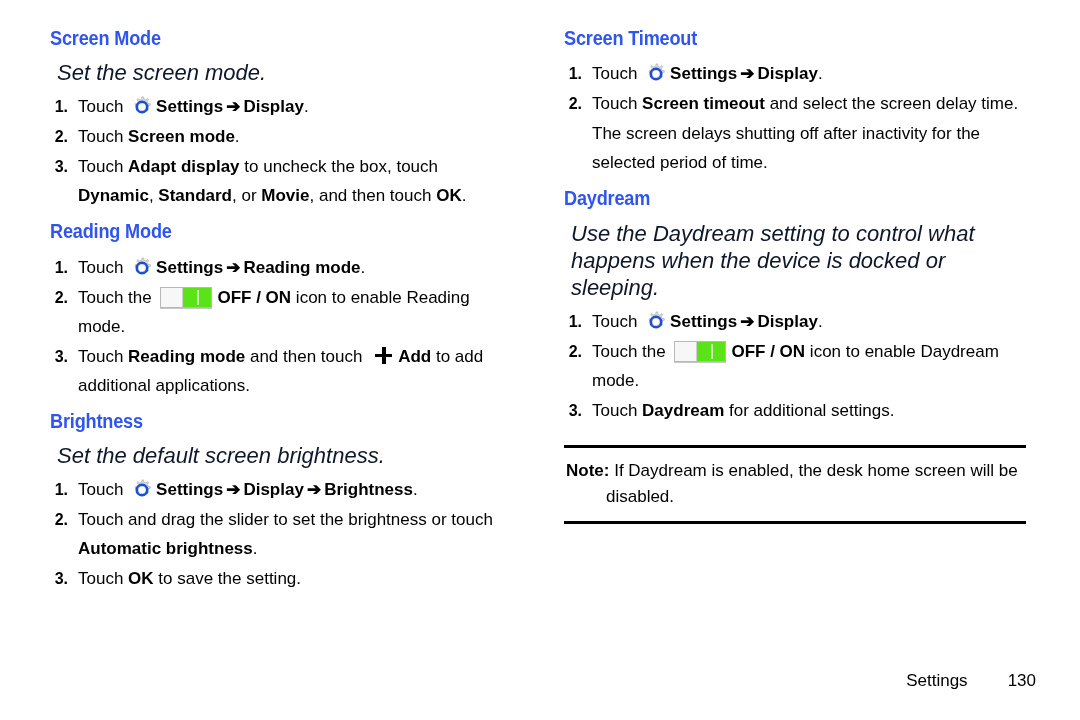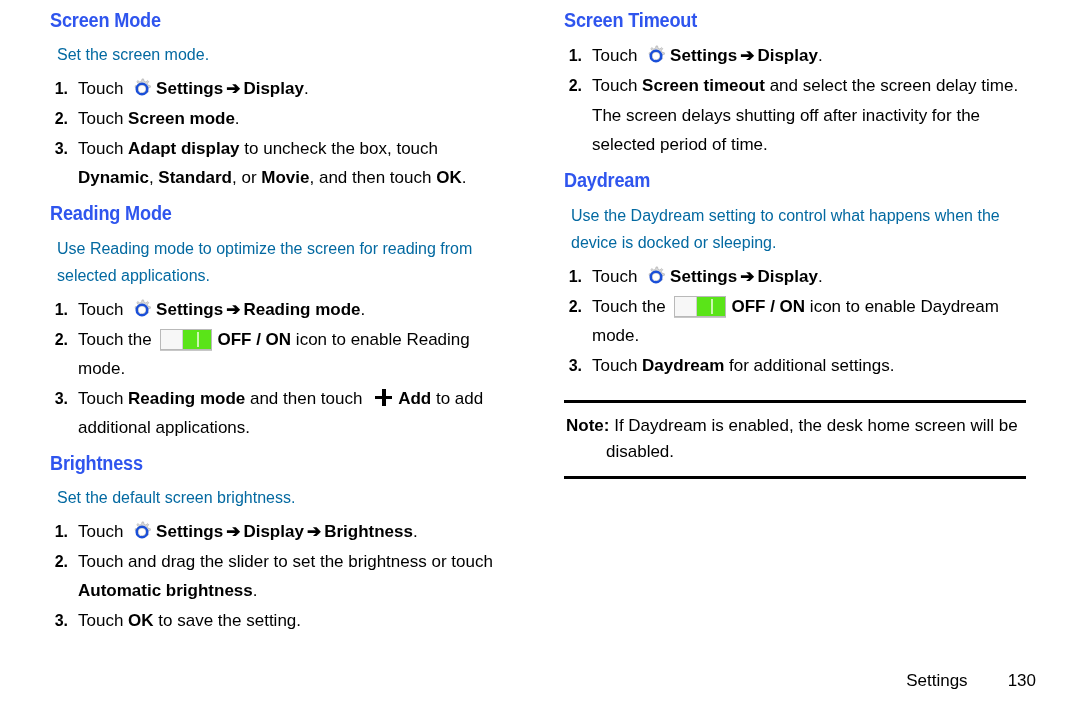--- a/index.html
+++ b/index.html
@@ -12,21 +12,21 @@
     height: 720px;
     font-family: "Liberation Sans", sans-serif;
     color: #000000;
     overflow: hidden;
     position: relative;
   }
 
   .page {
     position: absolute;
     inset: 0;
-    padding: 10px 44px 0 44px;
+    padding: 28px 44px 0 44px;
     box-sizing: border-box;
   }
 
   .columns {
     display: flex;
     gap: 44px;
     align-items: flex-start;
   }
   .col {
     width: 470px;
@@ -42,24 +42,25 @@
     letter-spacing: -0.2px;
     line-height: 1.1;
     font-stretch: condensed;
     transform: scaleX(0.93);
     transform-origin: left center;
   }
   .section + .section { margin-top: 11px; }
 
   
   p.intro {
-    font-size: 16px;
+    font-size: 22px;
     line-height: 27px;
     margin: 0 0 6px 13px;
-    color: #0369a1;
+    color: #0f172a;
+    font-style: italic;
   }
 
   
   ol.steps {
     list-style: none;
     margin: 0;
     padding: 0;
   }
   ol.steps > li {
     display: flex;
@@ -209,21 +210,20 @@
               <span class="step-body"><span>Touch </span><b>Screen mode</b><span>.</span></span>
             </li>
             <li>
               <span class="step-num">3.</span>
               <span class="step-body"><span>Touch </span><b>Adapt display</b><span> to uncheck the box, touch </span><b>Dynamic</b><span>, </span><b>Standard</b><span>, or </span><b>Movie</b><span>, and then touch </span><b>OK</b><span>.</span></span>
             </li>
           </ol>
         </div>
         <div class="section">
           <h2 class="section-heading">Reading Mode</h2>
-          <p class="intro">Use Reading mode to optimize the screen for reading from selected applications.</p>
           <ol class="steps">
             <li>
               <span class="step-num">1.</span>
               <span class="step-body"><span>Touch </span><span class="icon-gear"><svg viewBox="0 0 48 48" width="22" height="22" aria-hidden="true">
                     <g fill="#d8d8d8" stroke="#9a9a9a" stroke-width="1">
                       <path d="M24 2 l3.4 0 1.0 5.0 4.0 1.7 4.0 -3.1 2.4 2.4 -3.1 4.0 1.7 4.0 5.0 1.0 0 3.4 -5.0 1.0 -1.7 4.0 3.1 4.0 -2.4 2.4 -4.0 -3.1 -4.0 1.7 -1.0 5.0 -3.4 0 -1.0 -5.0 -4.0 -1.7 -4.0 3.1 -2.4 -2.4 3.1 -4.0 -1.7 -4.0 -5.0 -1.0 0 -3.4 5.0 -1.0 1.7 -4.0 -3.1 -4.0 2.4 -2.4 4.0 3.1 4.0 -1.7 z"></path>
                     </g>
                     <circle cx="24" cy="24" r="11.5" fill="none" stroke="#1a4fd8" stroke-width="5.5"></circle>
                     <circle cx="24" cy="24" r="7" fill="#ffffff"></circle>
                   </svg></span><b>Settings</b><span class="icon-arrow">➔</span><b>Reading mode</b><span>.</span></span>

